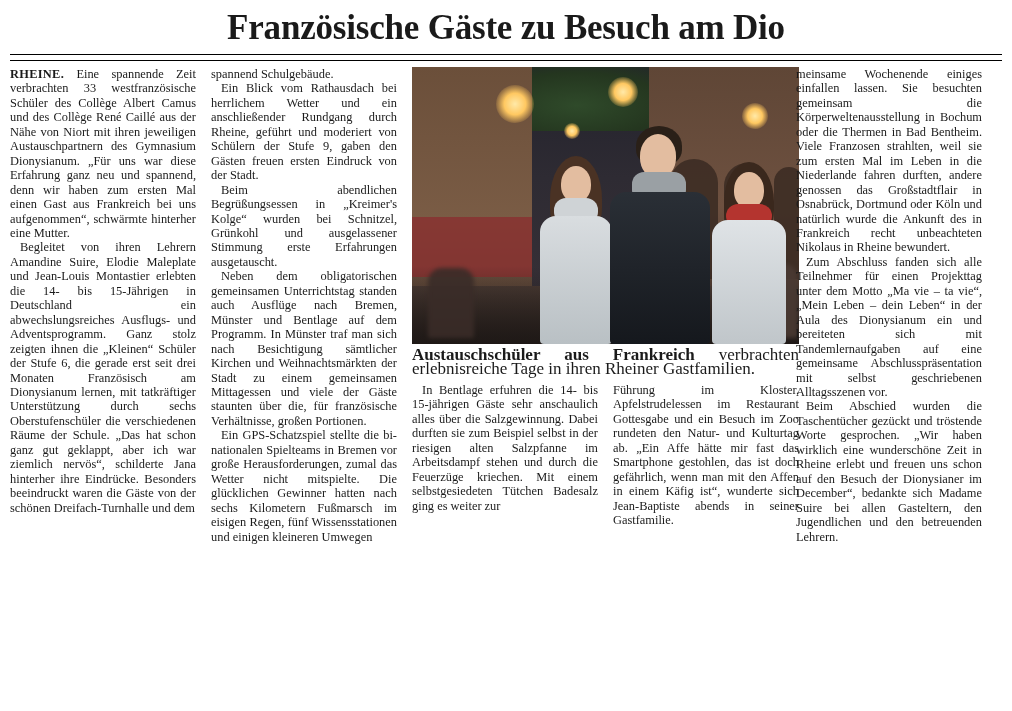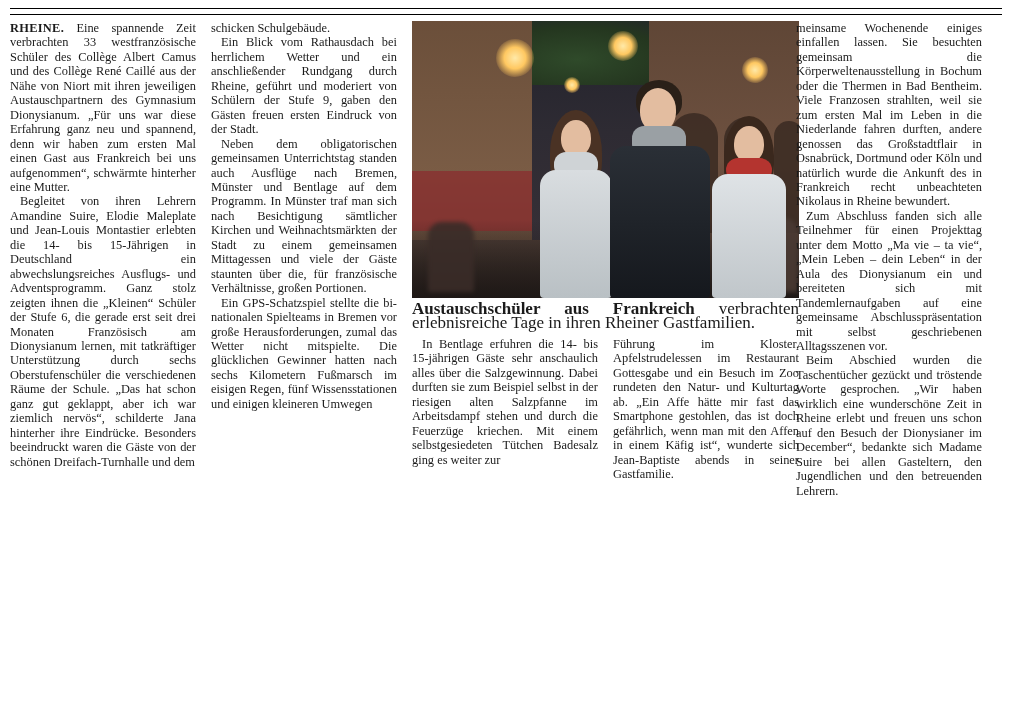--- a/index.html
+++ b/index.html
@@ -204,33 +204,35 @@
     border-radius: 14px 14px 2px 2px;
     filter: blur(2px);
     opacity: 0.9;
   }
 </style>
 </head>
 <body>
 
 <div class="page">
 
+  <h1 class="headline">Französische Gäste zu Besuch am Dio</h1>
   <hr class="rule">
   <hr class="rule2">
 
   <div class="columns">
 
     <div class="col col1">
       <p class="first"><span class="dateline">RHEINE.</span> <span>Eine spannende Zeit verbrachten 33 westfranzösische Schüler des Collège Albert Camus und des Collège René Caillé aus der Nähe von Niort mit ihren jeweiligen Austauschpartnern des Gymnasium Dionysianum. „Für uns war diese Erfahrung ganz neu und spannend, denn wir haben zum ersten Mal einen Gast aus Frankreich bei uns aufgenommen“, schwärmte hinterher eine Mutter.</span></p>
       <p>Begleitet von ihren Lehrern Amandine Suire, Elodie Maleplate und Jean-Louis Montastier erlebten die 14- bis 15-Jährigen in Deutschland ein abwechslungsreiches Ausflugs- und Adventsprogramm. Ganz stolz zeigten ihnen die „Kleinen“ Schüler der Stufe 6, die gerade erst seit drei Monaten Französisch am Dionysianum lernen, mit tatkräftiger Unterstützung durch sechs Oberstufenschüler die verschiedenen Räume der Schule. „Das hat schon ganz gut geklappt, aber ich war ziemlich nervös“, schilderte Jana hinterher ihre Eindrücke. Besonders beeindruckt waren die Gäste von der schönen Dreifach-Turnhalle und dem</p>
     </div>
 
     <div class="col col2">
-      <p class="first">schicken Schulgebäude.</p>
+      <p class="first">spannend Schulgebäude.</p>
       <p>Ein Blick vom Rathausdach bei herrlichem Wetter und ein anschließender Rundgang durch Rheine, geführt und moderiert von Schülern der Stufe 9, gaben den Gästen freuen ersten Eindruck von der Stadt.</p>
+      <p>Beim abendlichen Begrüßungsessen in „Kreimer's Kolge“ wurden bei Schnitzel, Grünkohl und ausgelassener Stimmung erste Erfahrungen ausgetauscht.</p>
       <p>Neben dem obligatorischen gemeinsamen Unterrichtstag standen auch Ausflüge nach Bremen, Münster und Bentlage auf dem Programm. In Münster traf man sich nach Besichtigung sämtlicher Kirchen und Weihnachtsmärkten der Stadt zu einem gemeinsamen Mittagessen und viele der Gäste staunten über die, für französische Verhältnisse, großen Portionen.</p>
       <p>Ein GPS-Schatzspiel stellte die bi-nationalen Spielteams in Bremen vor große Herausforderungen, zumal das Wetter nicht mitspielte. Die glücklichen Gewinner hatten nach sechs Kilometern Fußmarsch im eisigen Regen, fünf Wissensstationen und einigen kleineren Umwegen</p>
     </div>
 
     <div class="photo-wrap">
       <div class="photo">
         <div class="sky"></div>
         <div class="greenery"></div>
         <div class="building-left"></div>
         <div class="building-right"></div>

